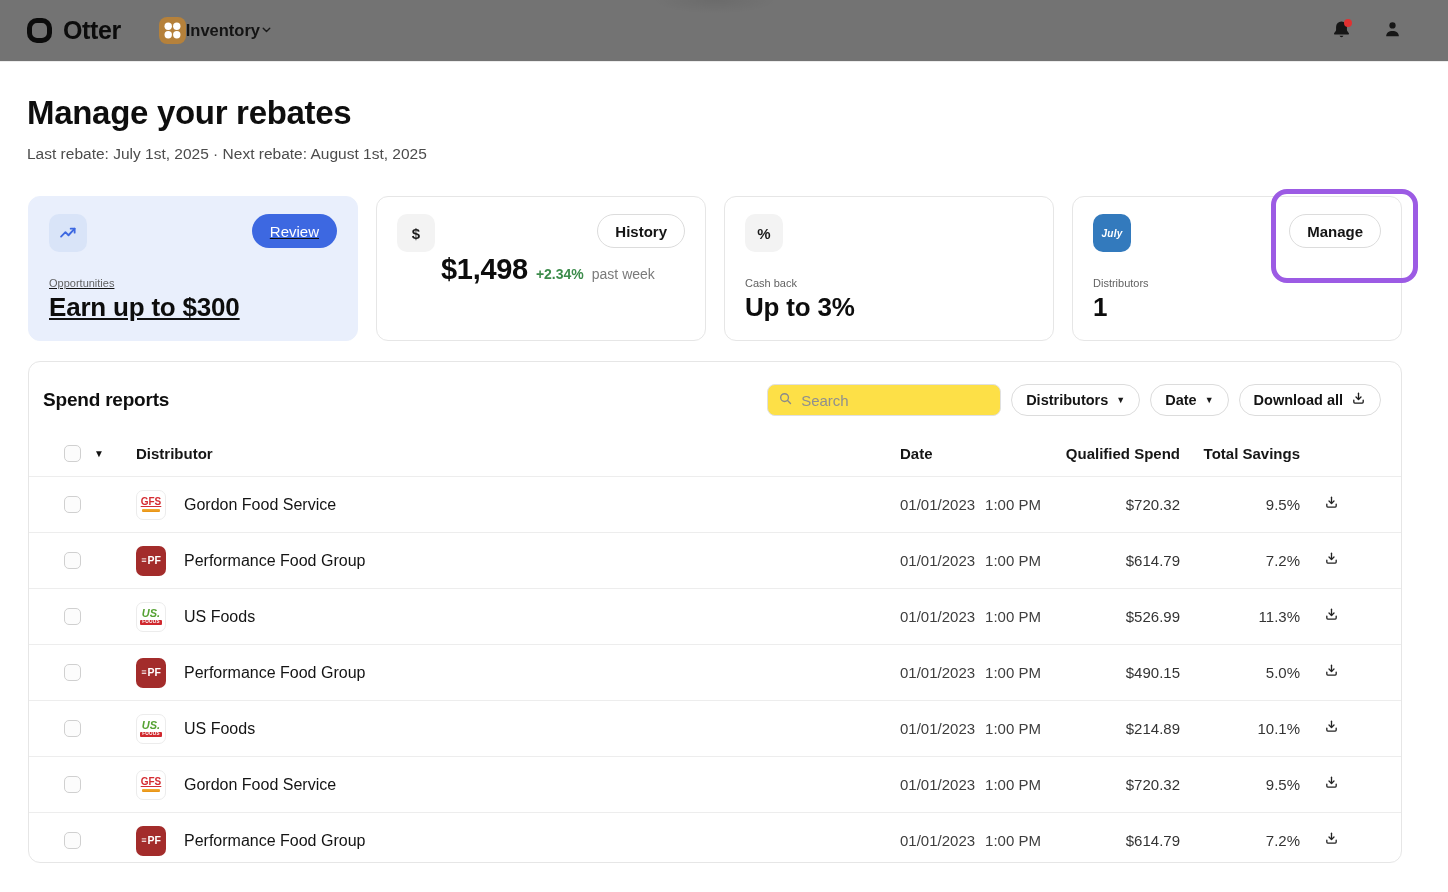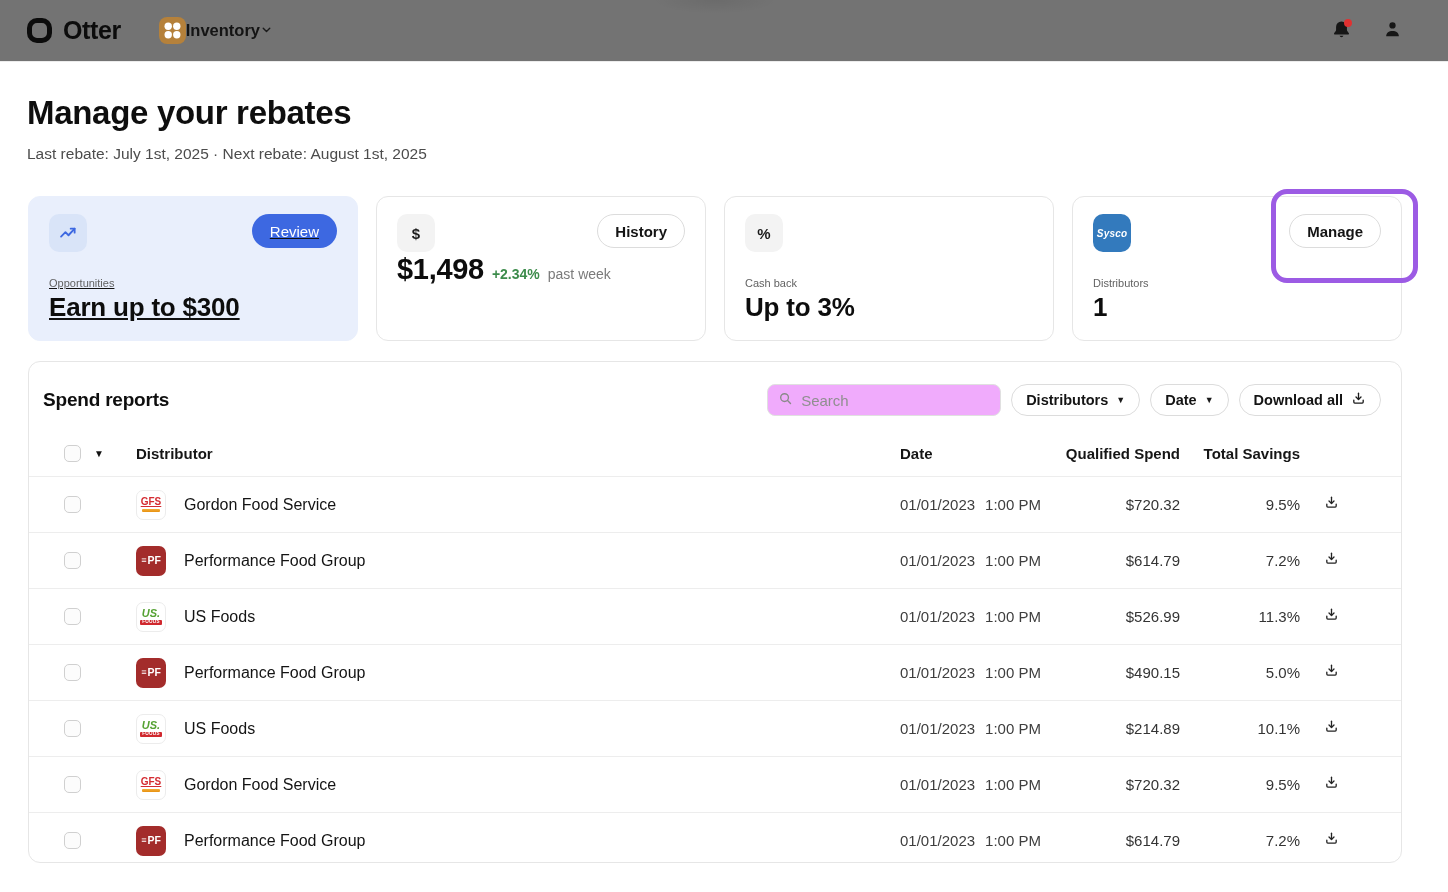--- a/index.html
+++ b/index.html
@@ -75,21 +75,21 @@
     width: 38px; height: 38px; border-radius: 10px;
     background: #f3f3f3;
     display: grid; place-items: center;
     font-size: 15px; font-weight: 600; color: #1a1a1a;
   }
   .card.blue .card-icon { background: #d9e4f8; }
   .sysco-icon { background: #337abd; }
   .sysco-text { color: #fff; font-size: 10px; font-weight: 700; font-style: italic; letter-spacing: 0.2px; }
   .card-label { margin-top: 25px; font-size: 11px; color: #626262; }
   .card-value { margin-top: 3px; font-size: 26px; font-weight: 600; color: #0d0d0d; letter-spacing: -0.2px; }
-  .value-row { display: flex; align-items: baseline; gap: 8px; margin-top: 1px; }
+  .value-row { display: flex; align-items: baseline; gap: 8px; margin-top: 1px; margin-left: 44px; }
   .big-num { font-size: 29px; font-weight: 700; color: #0d0d0d; letter-spacing: -0.3px; }
   .delta { font-size: 14px; font-weight: 600; color: #3d8c4c; }
   .delta-period { font-size: 14px; color: #7a7a7a; }
   .btn-primary {
     background: #3d68e1; color: #fff;
     border: none; border-radius: 17px;
     height: 34px; padding: 0 18px;
     font-size: 15px; font-weight: 500;
     font-family: inherit; cursor: pointer;
   }
@@ -121,21 +121,21 @@
   .table-top {
     display: flex; align-items: center; justify-content: space-between;
     padding: 22px 20px 14px 14px;
   }
   .table-title { font-size: 19px; font-weight: 700; color: #0e0e0e; letter-spacing: -0.2px; }
   .controls { display: flex; align-items: center; gap: 10px; }
   .search-box {
     width: 234px; height: 32px;
     border: 1px solid #e0e0e0; border-radius: 8px;
     display: flex; align-items: center; gap: 8px;
-    padding: 0 10px; background: #f0abfc;
+    padding: 0 10px; background: #fde047;
   }
   .search-box input {
     border: none; outline: none; flex: 1;
     font-size: 15px; font-family: inherit; color: #333;
     background: transparent;
   }
   .search-box input::placeholder { color: #8f8f8f; }
   .pill {
     height: 32px; border-radius: 16px;
     border: 1px solid #dcdcdc; background: #fff;
@@ -268,21 +268,21 @@
     <div class="card-top">
       <div class="card-icon">%</div>
     </div>
     <div class="card-label">Cash back</div>
     <div class="card-value">Up to 3%</div>
   </div>
 
   <div class="card">
     <div class="card-top">
       <div class="card-icon sysco-icon">
-        <span class="sysco-text">Sysco</span>
+        <span class="sysco-text">July</span>
       </div>
       <button class="btn-outline">Manage</button>
     </div>
     <div class="card-label">Distributors</div>
     <div class="card-value">1</div>
   </div>
 
   <div class="annotation"></div>
 </div>
 

